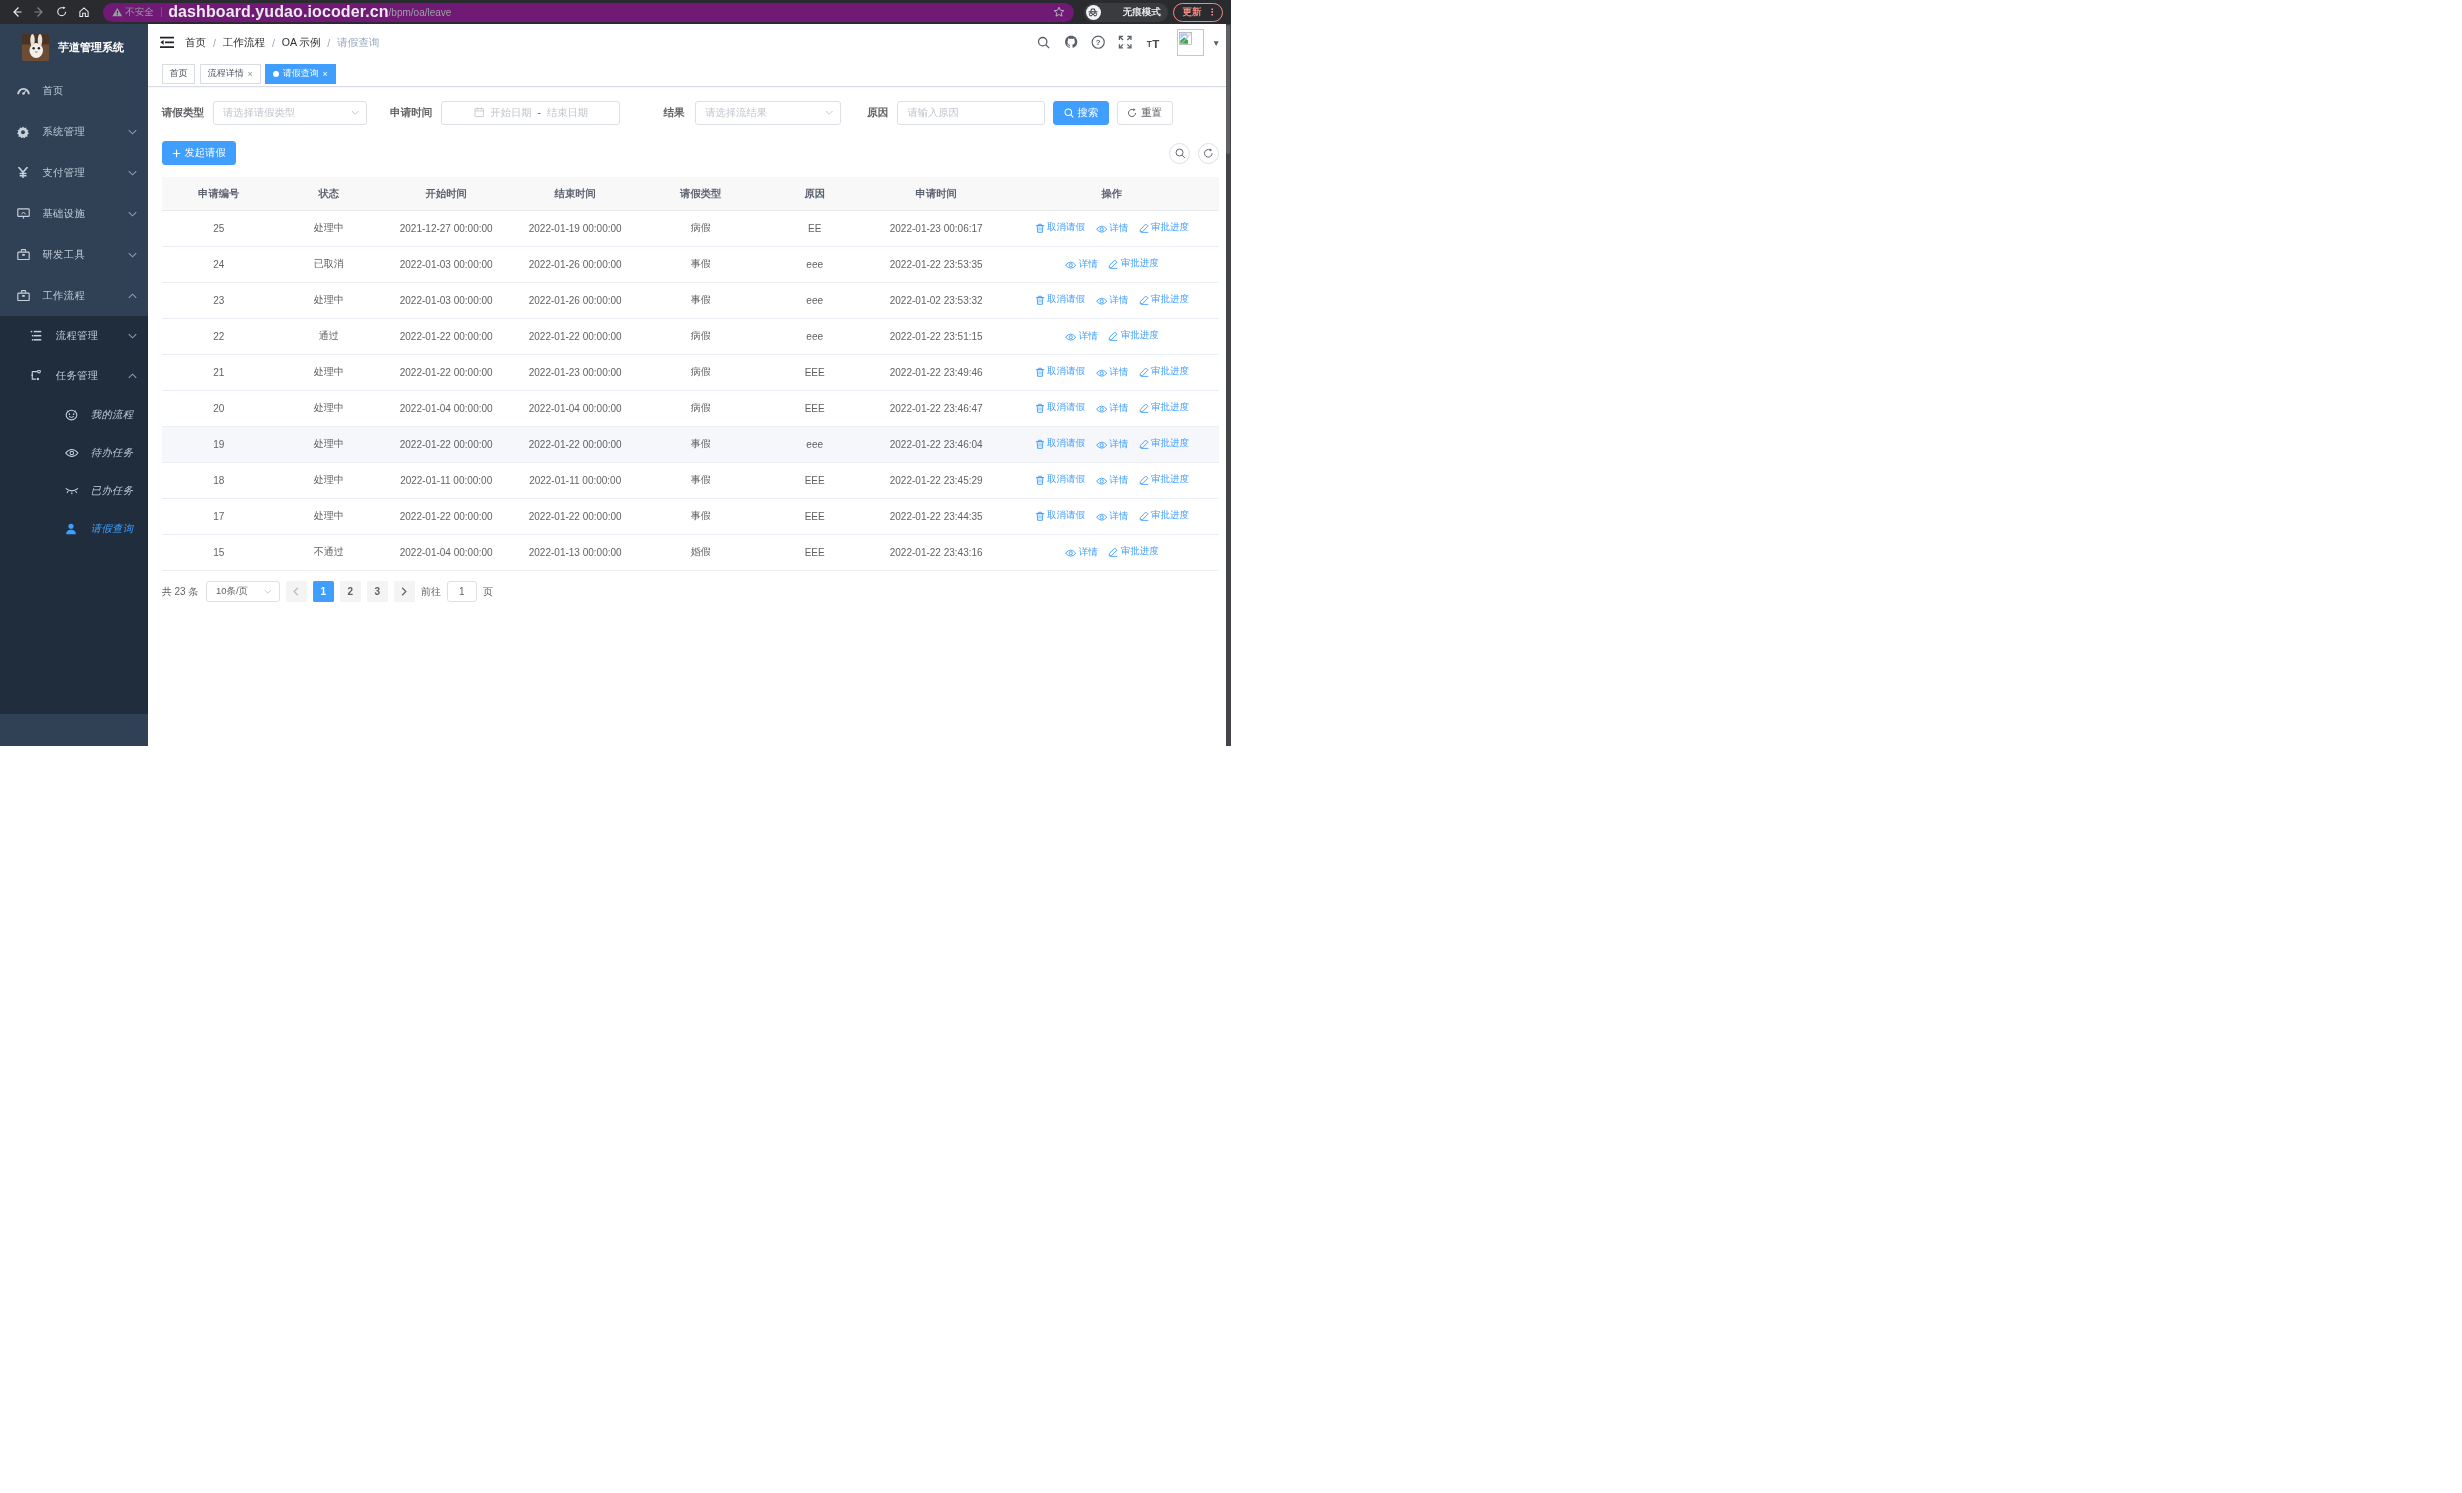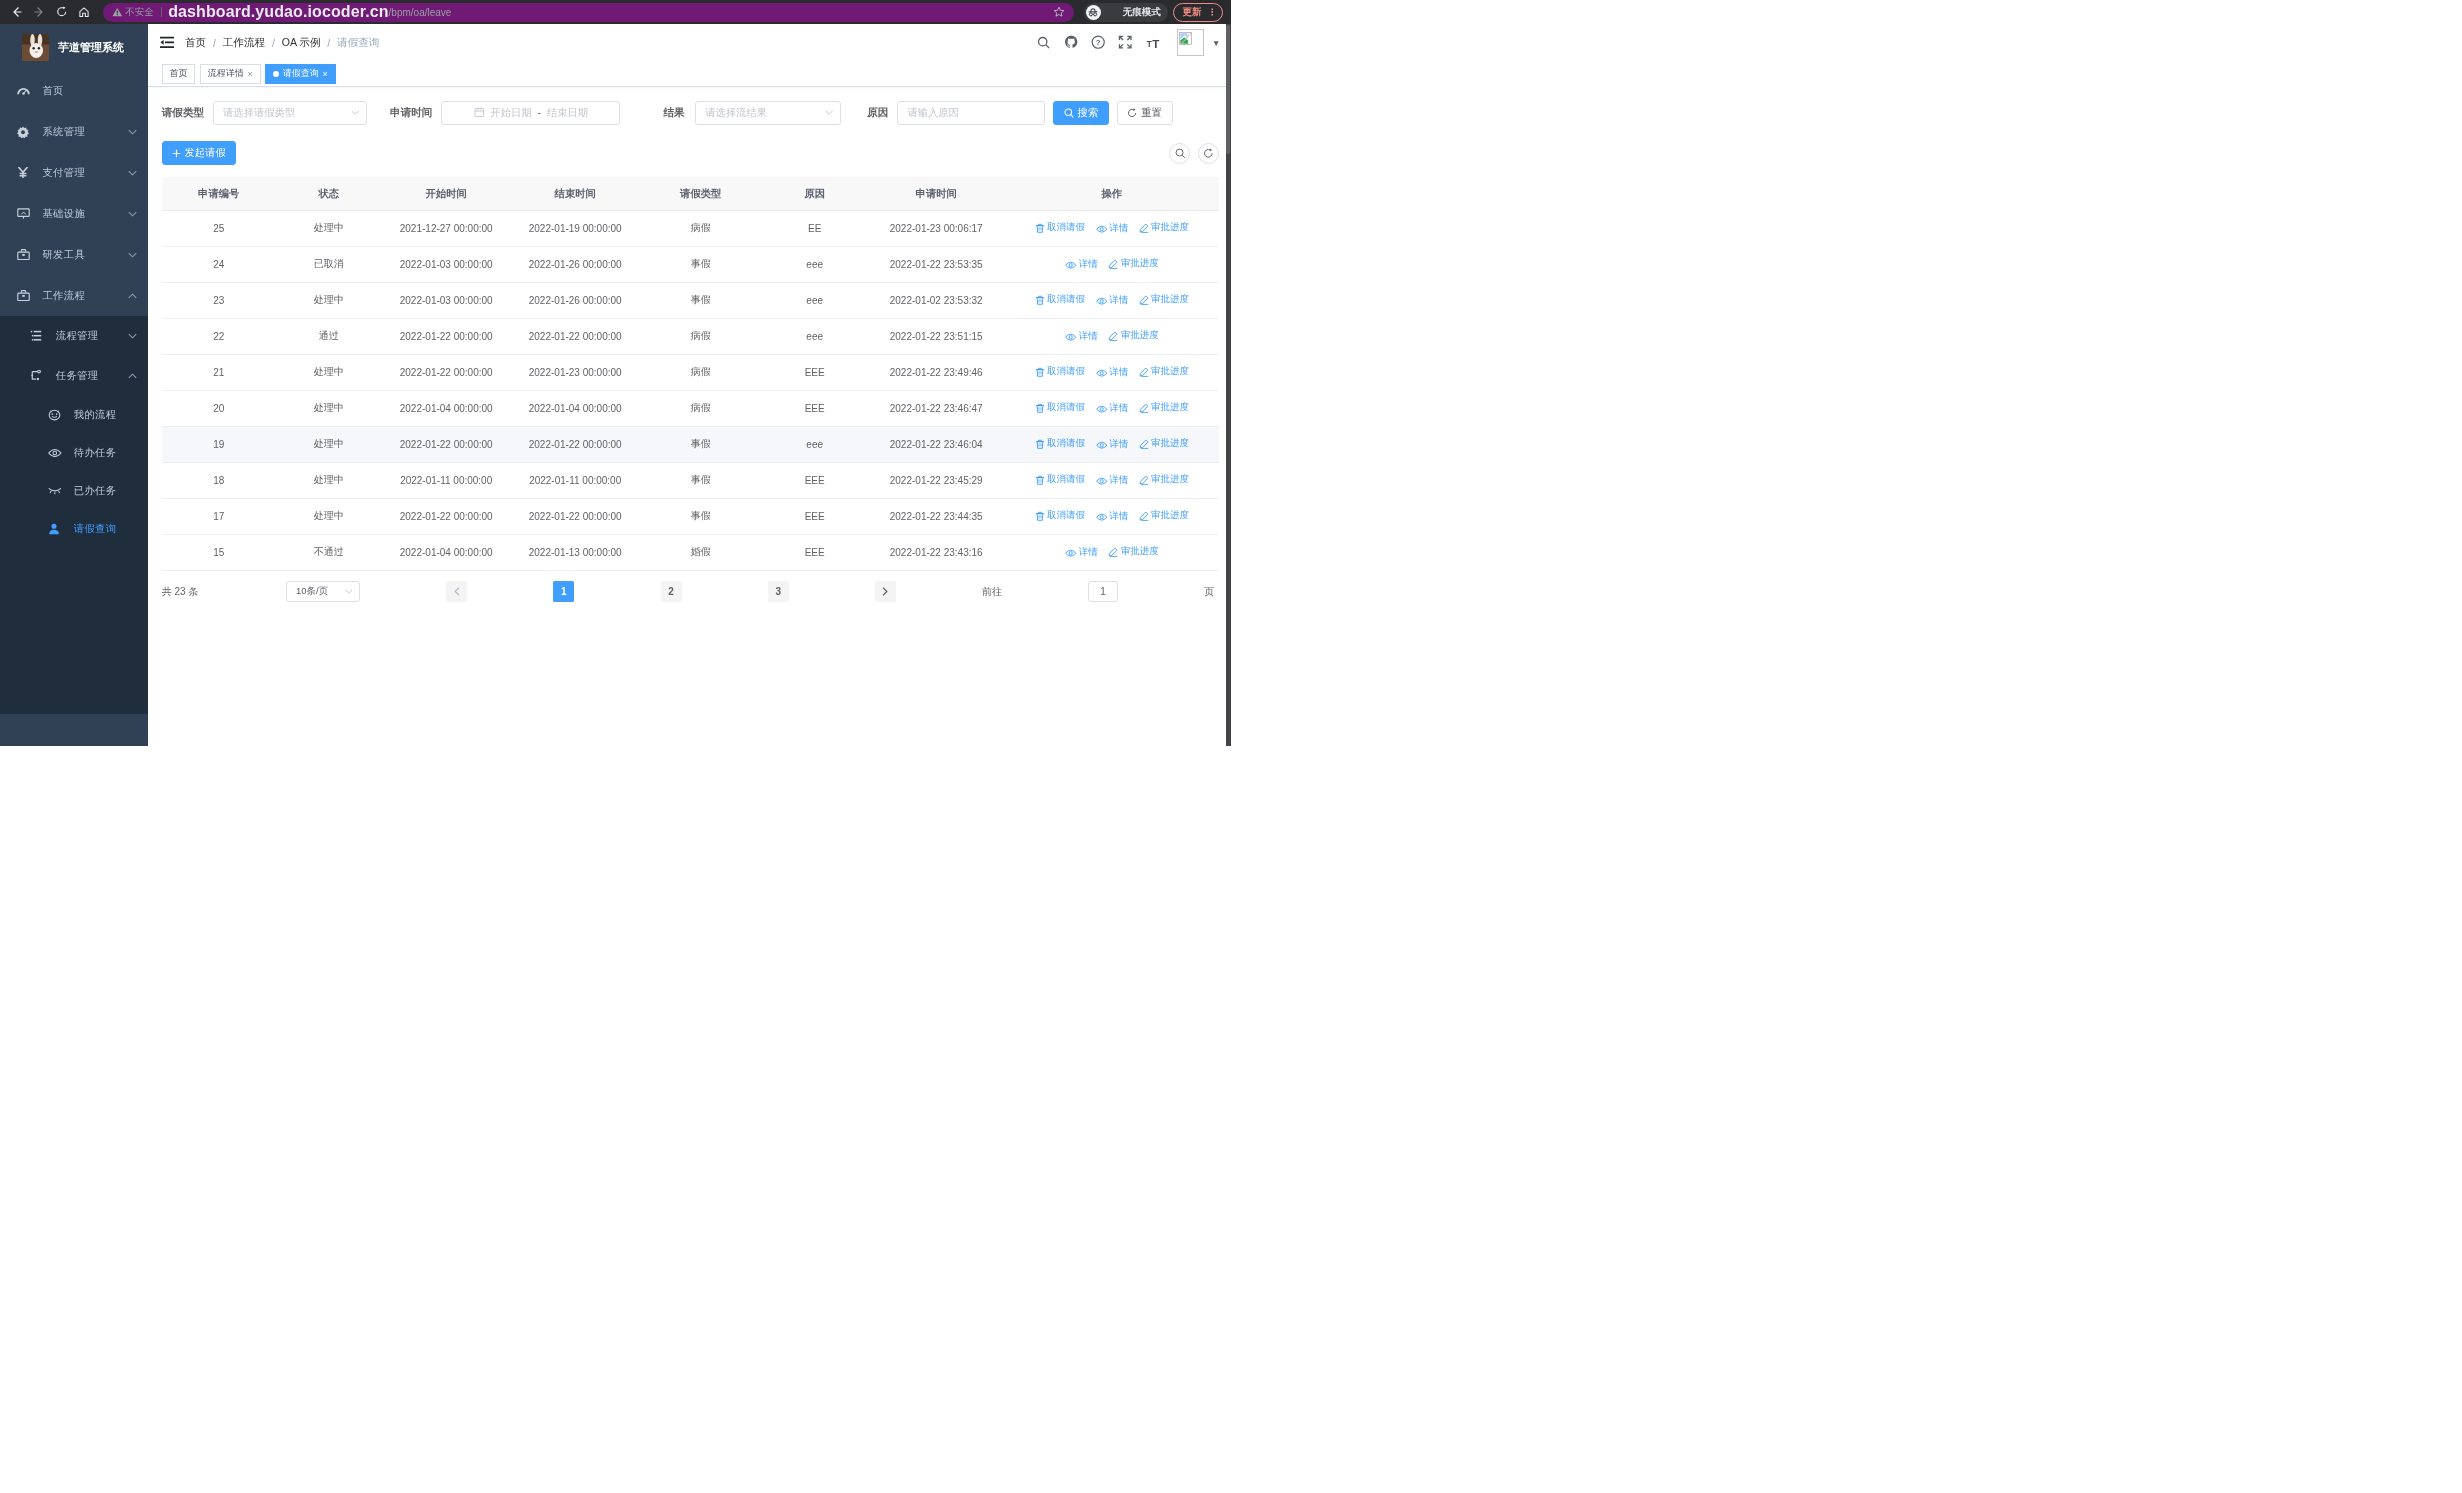--- a/index.html
+++ b/index.html
@@ -31,21 +31,21 @@
   .sidebar { width:148px; background:#304156; flex:0 0 auto; color:#bfcbd9; overflow:hidden; }
   .logo-row { height:46px; display:flex; align-items:center; padding-left:22px; gap:9px; }
   .logo-img { width:27px; height:27px; border-radius:1.5px; overflow:hidden; flex:0 0 auto; }
   .logo-title { color:#fff; font-size:11px; font-weight:bold; white-space:nowrap; }
   .menu-item { height:41px; display:flex; align-items:center; padding:0 10.6px 0 16.7px; font-size:10.3px; cursor:pointer; }
   .menu-item .mi-icon { width:12px; margin-right:13.7px; color:#c8d0dc; flex:0 0 auto; }
   .menu-item .mi-label { flex:1; letter-spacing:0.4px; }
   .menu-item .mi-chev { color:#8d9cb0; flex:0 0 auto; }
   .submenu-block { background:#1f2d3d; padding-bottom:166px; }
   .menu-item.lvl2 { padding-left:30px; height:40px; }
-  .menu-item.lvl3 { padding-left:48px; height:38px; }
+  .menu-item.lvl3 { padding-left:65px; height:38px;font-style:italic; }
   .menu-item.active { color:#409eff; }
   .menu-item.active .mi-icon { color:#409eff; }
 
   
   .main { flex:1; display:flex; flex-direction:column; min-width:0; background:#fff; }
 
   .topnav { height:37px; display:flex; align-items:center; padding:0 10.6px 0 12px; background:#fff; }
   .collapse-btn { margin-right:10.6px; }
   .crumbs { display:flex; align-items:center; font-size:10.6px; color:#303133; gap:6.8px; flex:1; }
   .crumbs .sep { color:#97a8be; }
@@ -80,21 +80,21 @@
   .action-row { display:flex; align-items:center; margin-bottom:12px; }
   .circle-btns { margin-left:auto; display:flex; gap:7.6px; }
   .circle-btn { width:21px; height:21px; border:0.8px solid #dcdfe6; border-radius:50%; display:flex; align-items:center; justify-content:center; color:#5f6368; background:#fff; cursor:pointer; }
 
   table.grid { width:100%; border-collapse:collapse; table-layout:fixed; }
   table.grid th { background:#f8f8f9; height:33px; font-size:10.3px; color:#5c6370; font-weight:bold; border-bottom:0.8px solid #e8eaec; }
   table.grid td { height:36px; text-align:center; font-size:10px; color:#606266; border-bottom:0.8px solid #ebeef5; white-space:nowrap; }
   tr.hovered td { background:#f5f7fa; }
   .op-link { color:#409eff; font-size:9.5px; display:inline-flex; align-items:center; gap:2.3px; margin:0 5.3px; cursor:pointer; }
 
-  .pager { display:flex; align-items:center; justify-content:space-between; margin:10.6px 4.6px 0 0; gap:6px; font-size:10px; color:#606266; }
+  .pager { display:flex; align-items:center; justify-content:flex-start; margin:10.6px 4.6px 0 0; gap:6px; font-size:10px; color:#606266; }
   .pager .total { margin-right:1.5px; }
   .size-select { width:74px; height:21px; }
   .size-select .ph { color:#606266; font-size:9.5px; }
   .pg-btn { min-width:21px; height:21px; border-radius:1.5px; background:#f4f4f5; color:#606266; display:flex; align-items:center; justify-content:center; font-size:10px; font-weight:bold; cursor:pointer; padding:0 3px; }
   .pg-btn.arrow { color:#b4bccc; }
   .pg-btn.arrow.next { color:#606266; }
   .pg-btn.current { background:#409eff; color:#fff; }
   .jump-input { width:30px; height:21px; border:0.8px solid #dcdfe6; border-radius:3px; text-align:center; font-size:10px; color:#606266; display:flex; align-items:center; justify-content:center; }
 </style>
 </head>

